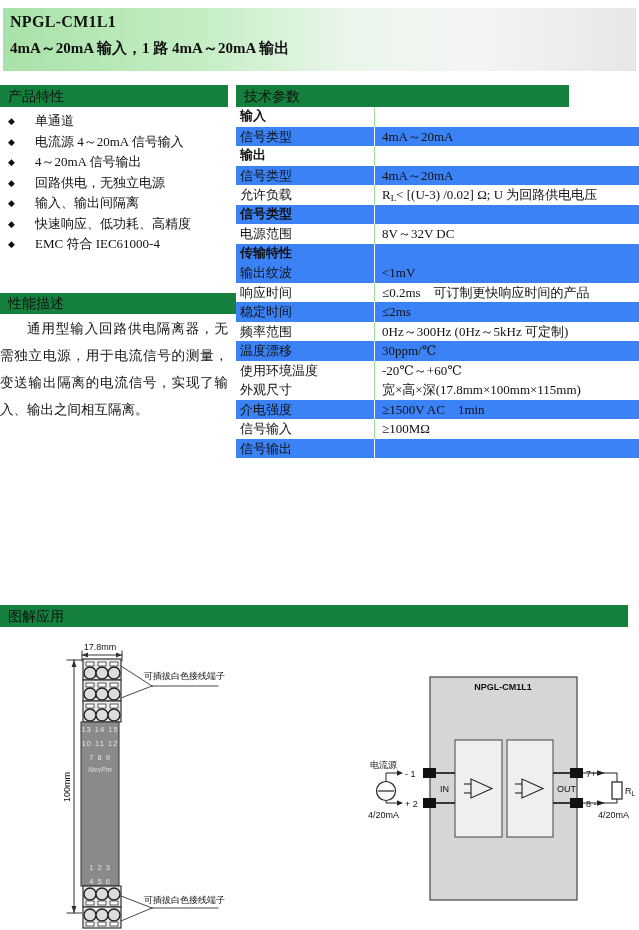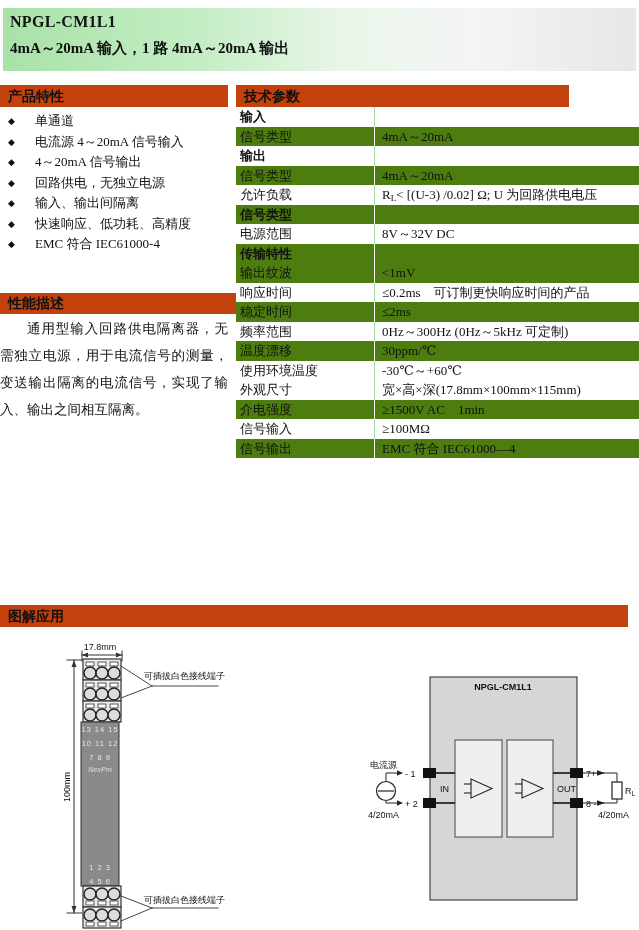--- a/index.html
+++ b/index.html
@@ -6,23 +6,23 @@
   .page{position:relative;width:639px;height:930px;background:#fff;overflow:hidden;
         font-family:"Liberation Serif","DejaVu Serif",serif;color:#111;}
 
   
   .banner{position:absolute;left:3px;top:8px;width:633px;height:63px;
           background:linear-gradient(90deg,#a8e2a8 0%,#c3edc3 30%,#eaf6ea 55%,#f4f4f4 75%,#e7e7e7 100%);}
   .model{position:absolute;left:10px;top:13px;font-size:16px;font-weight:bold;letter-spacing:.3px;}
   .subtitle{position:absolute;left:10px;top:39px;font-size:15px;font-weight:bold;}
 
   
-  .bar{position:absolute;height:22px;line-height:22px;background:#c2410c;
+  .bar{position:absolute;height:22px;line-height:22px;background:#15803d;
        font-family:"Liberation Sans","DejaVu Sans",sans-serif;
-       font-size:14px;font-weight:bold;padding-left:8px;box-sizing:border-box;}
+       font-size:14px;font-weight:normal;padding-left:8px;box-sizing:border-box;}
   .bar-features{left:0;top:85px;width:228px;}
   .bar-params{left:236px;top:85px;width:333px;}
   .bar-desc{left:0;top:293px;width:248px;height:21px;line-height:21px;}
   .bar-app{left:0;top:605px;width:628px;}
 
   
   .features{position:absolute;left:0;top:111px;width:228px;list-style:none;margin:0;padding:0;}
   .features li{display:flex;align-items:center;height:20.5px;font-size:13px;}
   .features .blt{width:14px;margin-left:8px;margin-right:13px;font-size:9px;
                  font-family:"DejaVu Sans",sans-serif;}
@@ -32,23 +32,23 @@
         text-align:justify;text-indent:2em;margin:0;}
   .para1{top:315px;}
   .para2{top:413px;}
 
   
   .ptable{position:absolute;left:236px;top:107px;width:403px;font-size:13px;}
   .trow{display:flex;height:19.5px;line-height:19.5px;background:#fff;}
   .trow .tl{width:139px;box-sizing:border-box;padding-left:4px;
             border-right:1.5px solid #99dc99;white-space:nowrap;}
   .trow .tv{flex:1;padding-left:7px;white-space:nowrap;}
-  .trow.green{background:#4d7c0f;}
+  .trow.green{background:#3b82f6;}
   .trow.green .tl{border-right-color:#ffffff;}
-  .trow.sec .tl{font-family:Liberation Sans, sans-serif;font-weight:bold;font-size:13px;}
+  .trow.sec .tl{font-family:Liberation Mono, monospace;font-weight:bold;font-size:13px;}
   .subL{font-size:9px;vertical-align:-2px;}
 
   
   .diagram{position:absolute;left:0;top:630px;}
   svg text{font-family:"Liberation Sans","DejaVu Sans",sans-serif;fill:#111;}
   svg .cjk{font-size:9px;}
   svg .dim{font-size:9px;}
   svg .num{font-size:7.5px;fill:#e6e6e6;letter-spacing:1px;}
   svg .logo{font-size:7px;font-style:italic;font-weight:bold;fill:#c9c9c9;}
   svg .wlabel{font-size:9px;}
@@ -148,37 +148,36 @@
     <div class="trow">
         <div class="tl">频率范围</div>
         <div class="tv">0Hz～300Hz (0Hz～5kHz 可定制)</div>
       </div>
     <div class="trow green">
         <div class="tl">温度漂移</div>
         <div class="tv">30ppm/℃</div>
       </div>
     <div class="trow">
         <div class="tl">使用环境温度</div>
-        <div class="tv">-30℃～+60℃</div>
+        <div class="tv">-20℃～+60℃</div>
       </div>
     <div class="trow">
         <div class="tl">外观尺寸</div>
         <div class="tv">宽×高×深(17.8mm×100mm×115mm)</div>
       </div>
     <div class="trow green">
         <div class="tl">介电强度</div>
         <div class="tv">≥1500V AC　1min</div>
       </div>
     <div class="trow">
         <div class="tl">信号输入</div>
         <div class="tv">≥100MΩ</div>
       </div>
     <div class="trow green">
         <div class="tl">信号输出</div>
-        <div class="tv">EMC 符合 IEC61000—4</div>
       </div>
   </div>
 
   <svg class="diagram" width="639" height="300" viewBox="0 630 639 300">
 
     <g stroke-linecap="square">
 
       <text class="dim" x="100" y="650" text-anchor="middle">17.8mm</text>
       <line x1="82" y1="651" x2="82" y2="661" stroke="#333" stroke-width="1"></line>
       <line x1="122" y1="651" x2="122" y2="661" stroke="#333" stroke-width="1"></line>

